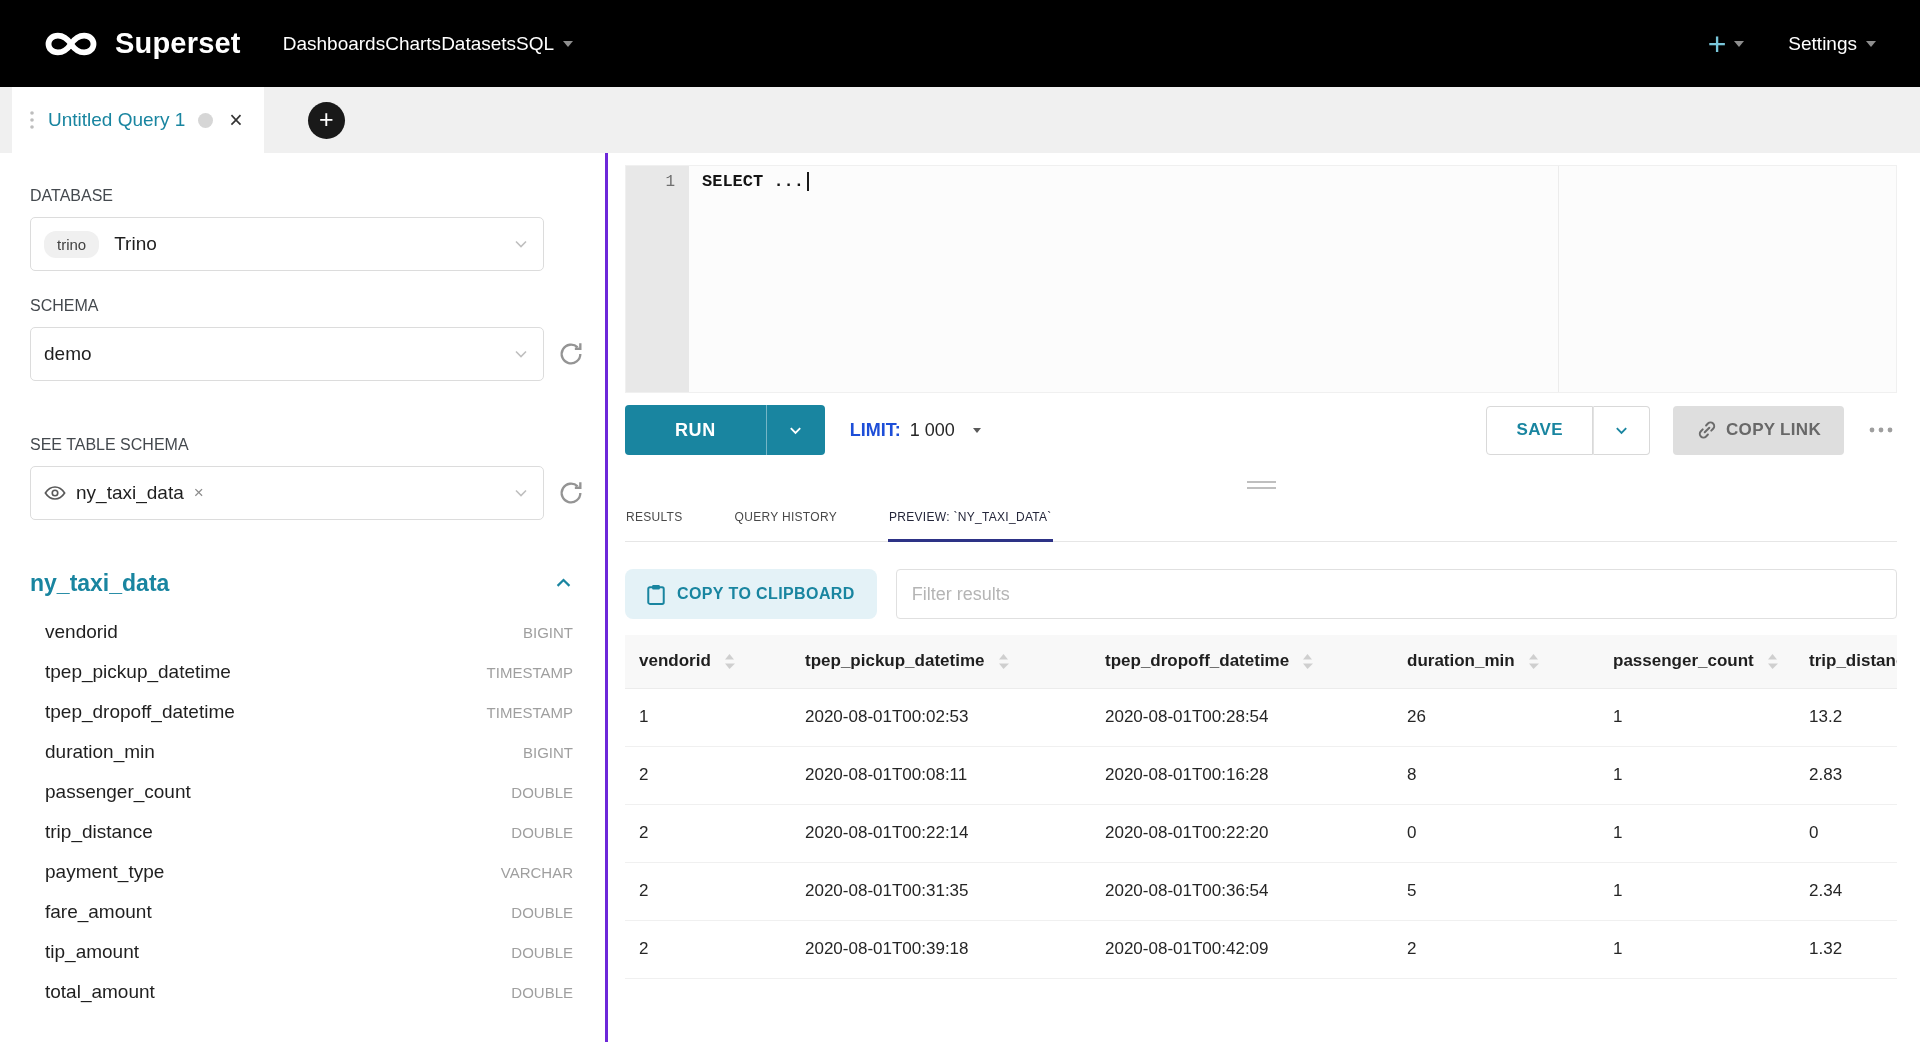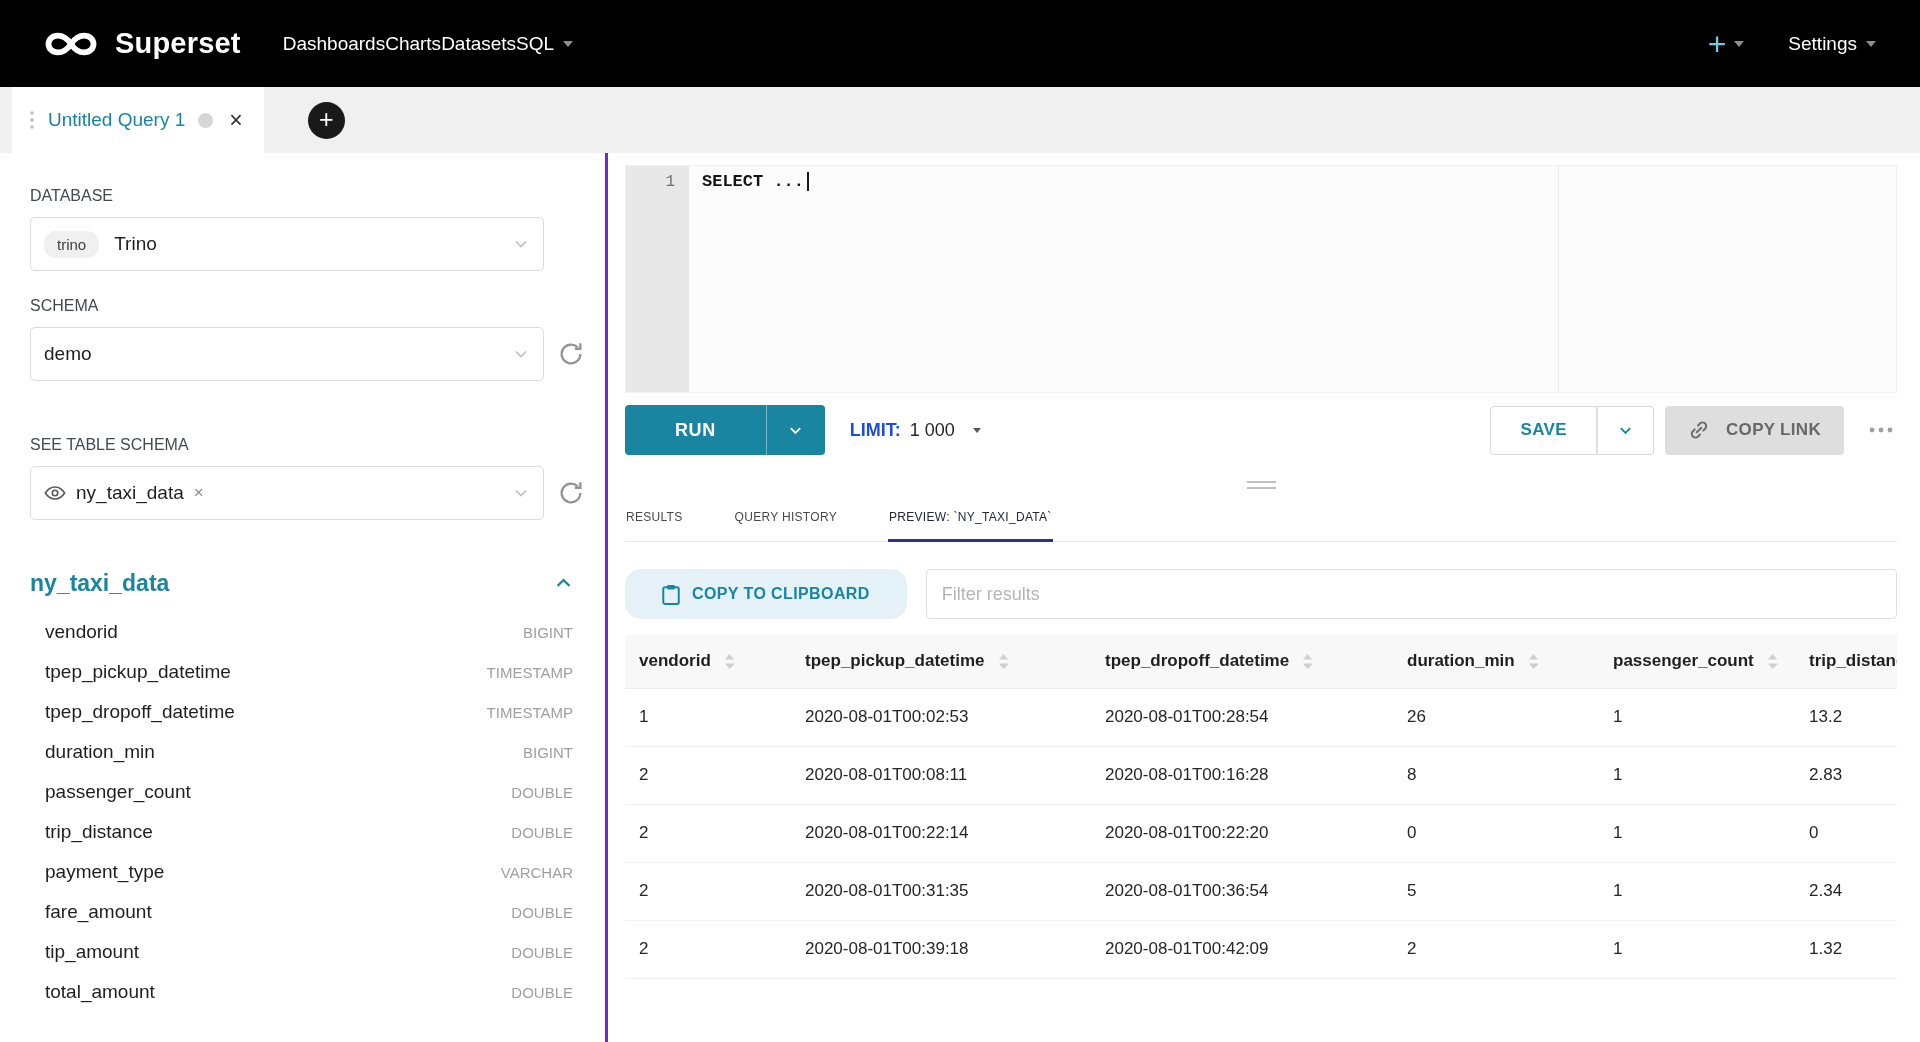--- a/index.html
+++ b/index.html
@@ -65,34 +65,34 @@
 .run-main{background:#1985a0;color:#fff;font-size:18px;font-weight:700;letter-spacing:.6px;height:50px;padding:0 50px;border-radius:4px 0 0 4px;display:flex;align-items:center}
 .run-caret{background:#1985a0;width:59px;height:50px;border-left:1px solid rgba(255,255,255,.4);border-radius:0 4px 4px 0;display:flex;align-items:center;justify-content:center}
 .limit{display:flex;align-items:center;margin-left:25px;gap:9px;cursor:pointer}
 .limit-label{font-size:18px;font-weight:600;color:#1d4ed8}
 .limit-value{font-size:18px;color:#262626}
 .limit-caret{border-left-width:4px;border-right-width:4px;border-top:5px solid #595959;margin-left:9px}
 .spacer{flex:1}
 .btn-save{display:flex}
 .save-main{background:#fff;border:1px solid #d9d9d9;color:#1985a0;font-size:17px;font-weight:700;letter-spacing:.4px;height:49px;padding:0 29px;border-radius:4px 0 0 4px;display:flex;align-items:center}
 .save-caret{background:#fff;border:1px solid #d9d9d9;border-left:1px solid #e3e3e3;width:57px;height:49px;border-radius:0 4px 4px 0;display:flex;align-items:center;justify-content:center}
-.copy-link{margin-left:11px;height:49px;background:#dedede;border-radius:4px;display:flex;align-items:center;gap:16px;padding:0 23px;color:#686868;font-size:17px;font-weight:700;letter-spacing:.3px}
+.copy-link{margin-left:23px;height:49px;background:#dedede;border-radius:4px;display:flex;align-items:center;gap:8px;padding:0 23px;color:#686868;font-size:17px;font-weight:700;letter-spacing:.3px}
 .more-dots{margin-left:21px;cursor:pointer;padding:8px 3px}
 
 
 .pane-divider{margin-top:23px;height:13px;display:flex;align-items:center;justify-content:center;cursor:row-resize}
 .drag-handle{width:29px;height:8px;border-top:2px solid #bfbfbf;border-bottom:2px solid #bfbfbf}
 .south-tabs{display:flex;gap:50px;border-bottom:1px solid #e6e6e6;margin-top:4px}
 .s-tab{position:relative;padding:15px 1px 17px;font-size:12px;letter-spacing:.3px;color:#484848;cursor:pointer;white-space:nowrap}
 .s-tab.active{color:#24263a;font-weight:500}
 .s-tab.active::after{content:'';position:absolute;left:0;right:0;bottom:-1px;height:3px;background:#2d3286}
 
 
 .results-actions{margin-top:27px;display:flex;gap:19px}
-.copy-clip{background:#e4f2f7;border-radius:16px;height:50px;display:flex;align-items:center;gap:12px;padding:0 37px;color:#1985a0;font-size:16px;font-weight:700;letter-spacing:.4px}
+.copy-clip{background:#e4f2f7;border-radius:8px;height:50px;display:flex;align-items:center;gap:12px;padding:0 22px;color:#1985a0;font-size:16px;font-weight:700;letter-spacing:.4px}
 .filter-input{flex:1;height:50px;border:1px solid #e0e0e0;border-radius:4px;padding:0 15px;font-size:18px;font-family:inherit;color:#262626;outline:none;background:#fff}
 .filter-input::placeholder{color:#b5b5b5}
 .rowcount{margin-top:19px}
 .pill{display:inline-block;background:#ececec;border-radius:18px;padding:8px 16px;font-size:16px;color:#262626}
 
 
 .grid-wrap{margin-top:16px;flex:1;overflow:hidden}
 .grid{border-collapse:collapse;table-layout:fixed;width:1420px}
 .grid th{height:53px;background:#f8f8f8;font-size:17px;font-weight:700;color:#1f1f1f;text-align:left;padding:0 8px 0 14px;border-bottom:1px solid #ececec}
 .grid td{height:58px;font-size:17px;color:#262626;padding:0 8px 0 14px;border-bottom:1px solid #f0f0f0}

